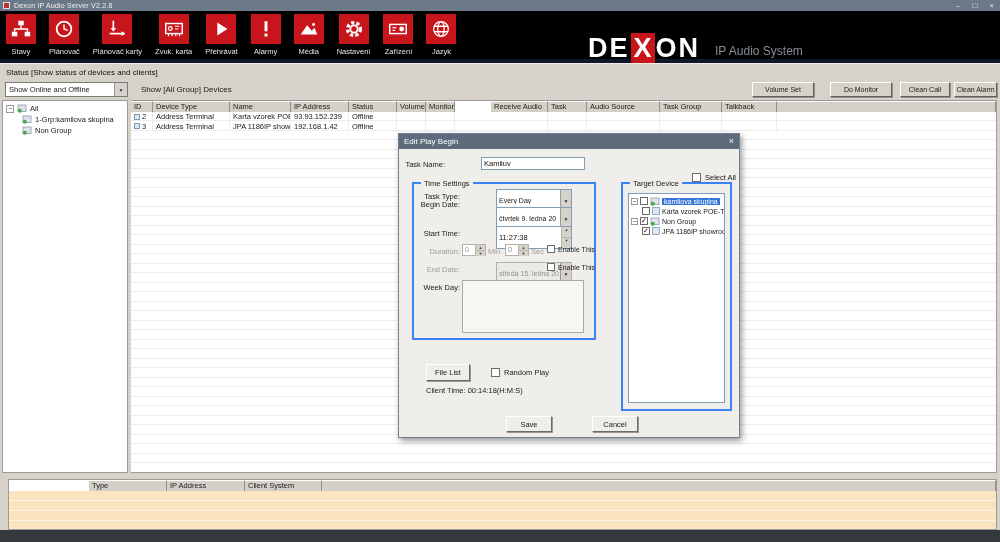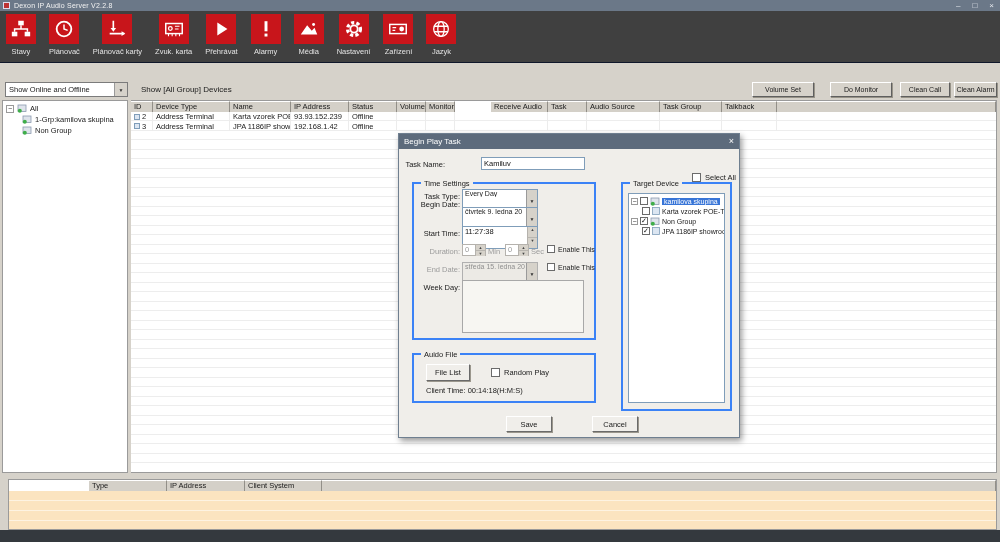--- a/index.html
+++ b/index.html
@@ -8,21 +8,21 @@
     position:relative; width:1000px; height:542px; overflow:hidden;
     background:#d6d2ca; font-family:"Liberation Sans",sans-serif; font-size:8px; color:#1a1a1a;
   }
   
   .titlebar{position:absolute;left:0;top:0;width:1000px;height:11px;background:linear-gradient(#78859a,#66County 0) ,#6b7888;background:#6b7888;display:flex;align-items:center;color:#f2f2f2;}
   .titlebar .app-ico{width:7px;height:7px;margin:0 4px 0 3px;background:#b33;border:1px solid #dde;}
   .titlebar .ttl{font-size:7px;letter-spacing:.2px;}
   .win-ctrls{position:absolute;right:6px;top:0;height:11px;display:flex;gap:12px;align-items:center;font-size:8px;color:#e6e9ee;}
   .win-ctrls span{cursor:default;line-height:10px;}
   
-  .toolbar{position:absolute;left:0;top:11px;width:1000px;height:52px;background:#404040;border-bottom:1px solid #0f172a;}
+  .toolbar{position:absolute;left:0;top:11px;width:1000px;height:52px;background:#000000;border-bottom:4px solid #0f172a;}
   .tb-items{position:absolute;left:4px;top:3px;display:flex;gap:9px;}
   .tb-item{display:flex;flex-direction:column;align-items:center;min-width:34px;padding:0 2px;cursor:pointer;}
   .tb-ico{width:30px;height:30px;background:#c8151b;display:flex;align-items:center;justify-content:center;}
   .tb-ico svg{width:22px;height:22px;}
   .tb-lbl{margin-top:3px;font-size:7.5px;color:#e3e3e3;white-space:nowrap;}
   .brand{position:absolute;left:588px;top:22px;display:flex;align-items:center;}
   .brand .bd{font-size:27px;font-weight:bold;color:#fff;letter-spacing:2px;line-height:28px;}
   .brand .bx{display:inline-block;background:#c8151b;color:#fff;font-size:27px;font-weight:bold;padding:1px 3px;margin:0 1px;line-height:28px;}
   .brand .bsub{margin-left:15px;font-size:12px;color:#878d94;margin-top:6px;}
   
@@ -58,21 +58,21 @@
   .k0{width:80px;margin-top:24px;}.k1{width:78px;}.k2{width:78px;}.k3{width:77px;}
   
   .taskbar{position:absolute;left:0;top:530px;width:1000px;height:12px;background:#34393e;}
   
   .dialog{position:absolute;left:398px;top:133px;width:342px;height:305px;background:#f0eeea;border:1px solid #6f7f90;box-shadow:2px 3px 6px rgba(0,0,0,.4);}
   .dlg-title{position:absolute;left:0;top:0;width:100%;height:15px;background:#5d6b7c;color:#fff;font-size:8px;line-height:15px;padding-left:5px;}
   .dlg-close{position:absolute;right:5px;top:0;line-height:15px;color:#fff;font-size:9px;cursor:pointer;}
   .flabel{position:absolute;width:46px;text-align:right;font-size:7.5px;line-height:10px;white-space:nowrap;}
   .flabel.dis{color:#9b9b9b;}
   .tinput{position:absolute;background:#fff;border:1px solid #7f9db9;font-family:"Liberation Sans",sans-serif;font-size:7.5px;padding:0 2px;color:#111;margin-left:34px;}
-  .combo{position:absolute;height:23px;background:#fff;border:1px solid #7f9db9;display:flex;align-items:flex-start;cursor:pointer;}
+  .combo{position:absolute;height:23px;background:#fff;border:1px solid #7f9db9;display:flex;align-items:center;cursor:pointer;margin-left:34px;}
   .combo .cv{flex:1;padding-left:2px;font-size:7px;white-space:nowrap;overflow:hidden;}
   .combo.dis{background:#eceae5;color:#8f8f8f;border-color:#b0b0b0;}
   .spinner{width:10px;height:100%;border-left:1px solid #b5b2ad;display:flex;flex-direction:column;flex:none;}
   .spinner b{flex:1;background:#d6d2ca;font-size:4px;line-height:5px;text-align:center;color:#444;font-weight:normal;border-bottom:1px solid #b8b5af;}
   .spinner b:last-child{border-bottom:none;}
   .spinbox{position:absolute;height:12px;background:#fff;border:1px solid #b5b2ad;display:flex;}
   .spinbox .sv{flex:1;font-size:7.5px;line-height:10px;padding-left:2px;color:#9b9b9b;}
   .groupbox{position:absolute;border:2px solid #3b82f6;}
   .glegend{position:absolute;top:-5px;left:7px;background:#f0eeea;padding:0 3px;font-size:7.5px;line-height:9px;}
   .cb{width:9px;height:9px;background:#fff;border:1px solid #6b6b6b;flex:none;display:inline-flex;align-items:center;justify-content:center;font-size:8px;line-height:8px;color:#111;}
@@ -201,22 +201,29 @@
               <g stroke="#fff" stroke-width="1.4" fill="none">
                 <circle cx="12" cy="12" r="8"></circle>
                 <ellipse cx="12" cy="12" rx="3.5" ry="8"></ellipse>
                 <path d="M4.5 9h15M4.5 15h15"></path>
               </g>
             </svg>
         </span>
         <span class="tb-lbl">Jazyk</span>
       </div>
     </div>
-  </div>
-
+    <div class="brand">
+      <span class="bd">DE</span>
+        <span class="bx">X</span>
+        <span class="bd">ON</span>
+      <span class="bsub">IP Audio System</span>
+    </div>
+  </div>
+
+  <div class="statusline">Status  [Show status of devices and clients]</div>
 
   <div class="controlrow">
     <div class="filter-select">
       <span class="fs-txt">Show Online and Offline</span>
       <span class="dd-btn">▼</span>
     </div>
     <span class="devices-label">Show [All Group] Devices</span>
     <div class="cbtn" style="left:752px;width:62px;">Volume Set</div>
     <div class="cbtn" style="left:830px;width:62px;">Do Monitor</div>
     <div class="cbtn" style="left:900px;width:50px;">Clean Call</div>
@@ -310,21 +317,21 @@
       <span class="hcell k3">Client System</span>
       <span class="hcell hfill"></span>
     </div>
     <div class="ct-body"></div>
   </div>
 
   <div class="taskbar"></div>
 
   <div class="dialog">
     <div class="dlg-title">
-      <span>Begin Play Task</span>
+      <span>Edit Play Begin</span>
       <span class="dlg-close">×</span>
     </div>
 
     <span class="flabel" style="left:2px;top:26px;width:44px;">Task Name:</span>
     <input class="tinput" style="left: 48px; top: 23px; width: 104px; height: 13px;" value="Kamiluv">
 
     <span class="cbwrap" style="left:293px;top:39px;">
       <span class="cb"></span>
       <span>Select All</span>
     </span>
@@ -376,23 +383,20 @@
       <span class="cv">středa 15. ledna 20</span>
       <span class="dd-btn" style="width:11px;">▼</span>
     </div>
     <span class="cbwrap" style="left:148px;top:129px;gap:3px;">
       <span class="cb" style="width:8px;height:8px;"></span>
       <span style="font-size:7px;">Enable This</span>
     </span>
     <span class="flabel" style="left:15px;top:149px;">Week Day:</span>
     <div class="listbox" style="left:63px;top:146px;width:122px;height:53px;"></div>
 
-    <div class="groupbox" style="left:13px;top:219px;width:184px;height:50px;">
-      <span class="glegend">Auido File</span>
-    </div>
     <div class="dbtn" style="left:27px;top:230px;width:44px;height:17px;">File List</div>
     <span class="cbwrap" style="left:92px;top:234px;">
       <span class="cb"></span>
       <span>Random Play</span>
     </span>
     <span style="position:absolute;left:27px;top:252px;font-size:7.5px;">Client Time: 00:14:18(H:M:S)</span>
 
     <div class="groupbox" style="left:222px;top:48px;width:111px;height:229px;">
       <span class="glegend">Target Device</span>
     </div>

